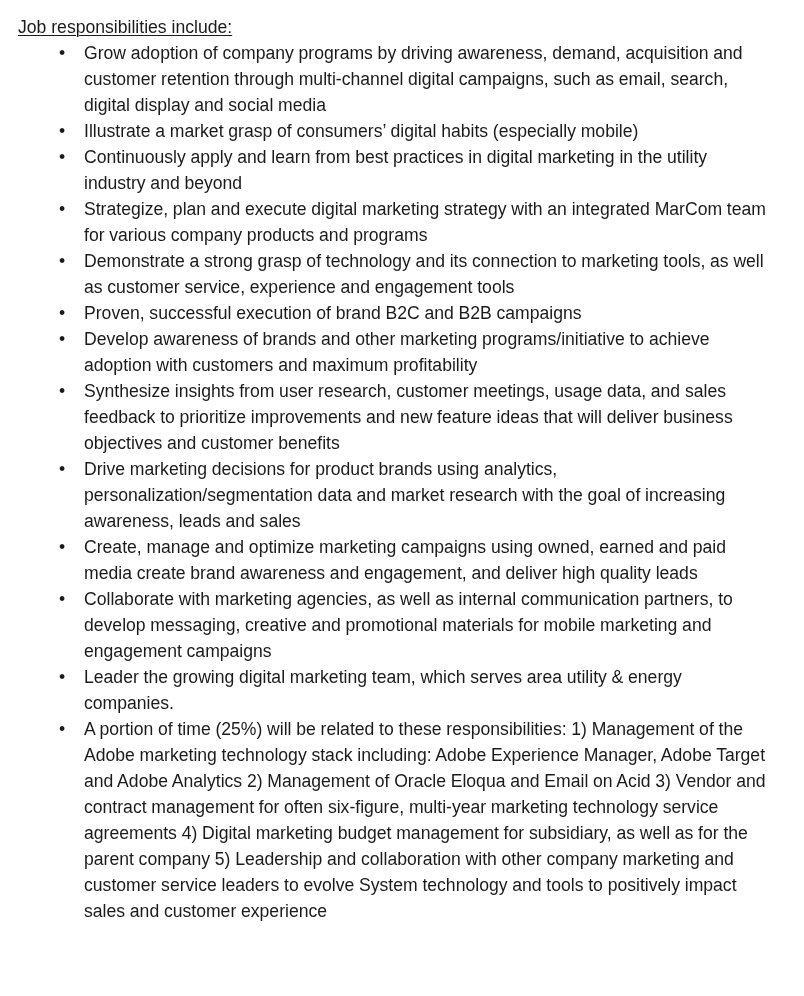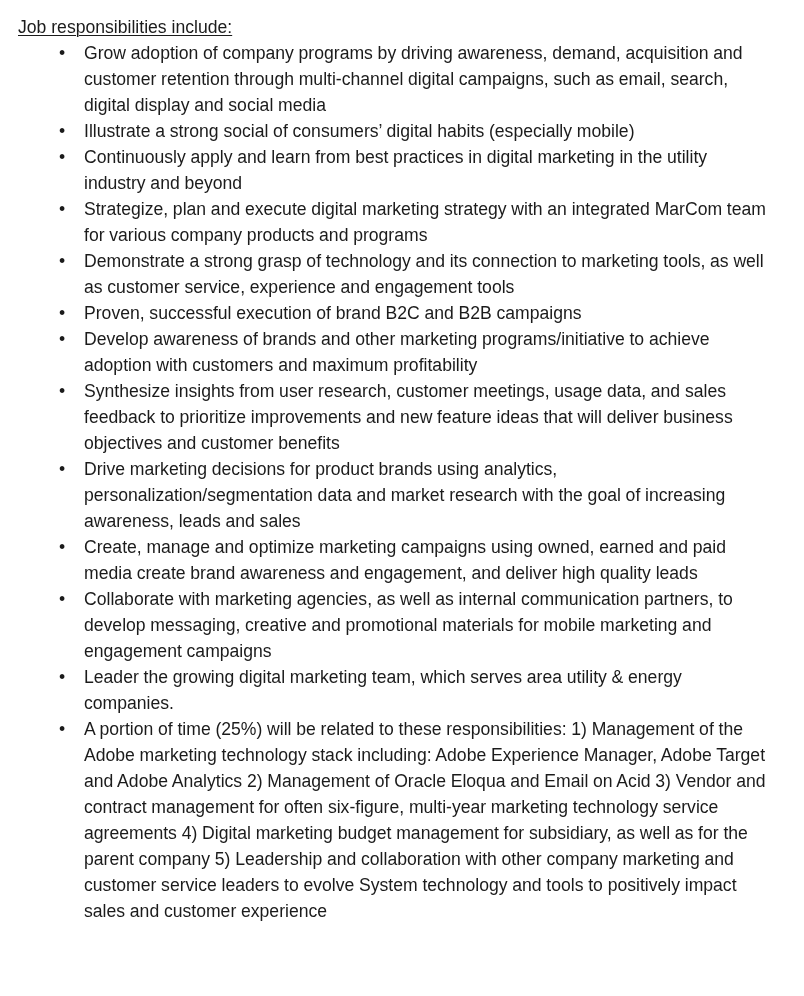--- a/index.html
+++ b/index.html
@@ -75,21 +75,21 @@
 
   <h2 class="section-heading">Job responsibilities include:</h2>
 
   <ul class="bullet-list">
     <li class="bullet-item">
       <span class="bullet-marker">•</span>
       <span class="bullet-text">Grow adoption of company programs by driving awareness, demand, acquisition and customer retention through multi-channel digital campaigns, such as email, search, digital display and social media</span>
     </li>
     <li class="bullet-item">
       <span class="bullet-marker">•</span>
-      <span class="bullet-text">Illustrate a strong social of consumers’ digital habits (especially mobile)</span>
+      <span class="bullet-text">Illustrate a market grasp of consumers’ digital habits (especially mobile)</span>
     </li>
     <li class="bullet-item">
       <span class="bullet-marker">•</span>
       <span class="bullet-text">Continuously apply and learn from best practices in digital marketing in the utility industry and beyond</span>
     </li>
     <li class="bullet-item">
       <span class="bullet-marker">•</span>
       <span class="bullet-text">Strategize, plan and execute digital marketing strategy with an integrated MarCom team for various company products and programs</span>
     </li>
     <li class="bullet-item">

